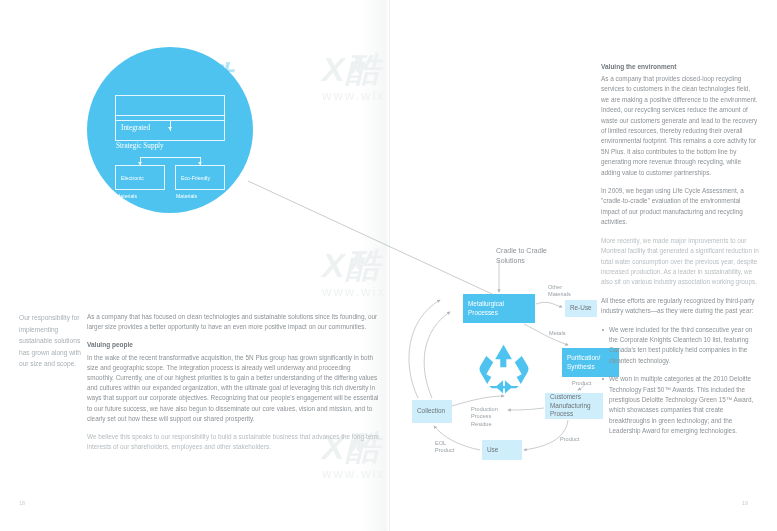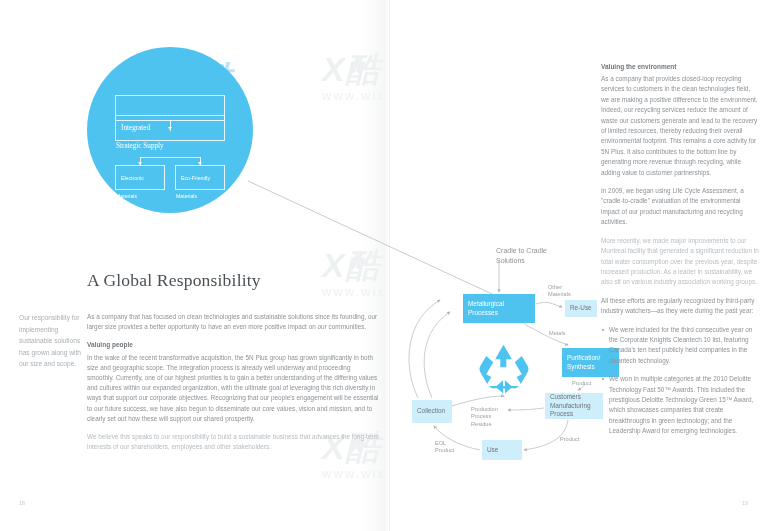--- a/index.html
+++ b/index.html
@@ -201,21 +201,20 @@
     <div class="cg-box" id="cg-l">
       <span class="lbl" style="white-space:pre-line">Electronic
 Materials</span>
     </div>
     <div class="cg-box" id="cg-r">
       <span class="lbl" style="white-space:pre-line">Eco-Friendly
 Materials</span>
     </div>
   </div>
 
-  <div id="page-title">A Global Responsibility</div>
 
   <div id="left-margin-note">Our responsibility for implementing sustainable solutions has grown along with our size and scope.</div>
 
   <div id="left-body">
     <p>As a company that has focused on clean technologies and sustainable solutions since its founding, our larger size provides a better opportunity to have an even more positive impact on our communities.</p>
     <p class="sub">Valuing people</p>
     <p>In the wake of the recent transformative acquisition, the 5N Plus group has grown significantly in both size and geographic scope. The integration process is already well underway and proceeding smoothly. Currently, one of our highest priorities is to gain a better understanding of the differing values and cultures within our expanded organization, with the ultimate goal of leveraging this rich diversity in ways that support our corporate objectives. Recognizing that our people's engagement will be essential to our future success, we have also begun to disseminate our core values, vision and mission, and to clearly set out how these will support our shared prosperity.</p>
     <p class="faded">We believe this speaks to our responsibility to build a sustainable business that advances the long-term interests of our shareholders, employees and other stakeholders.</p>
   </div>
 

